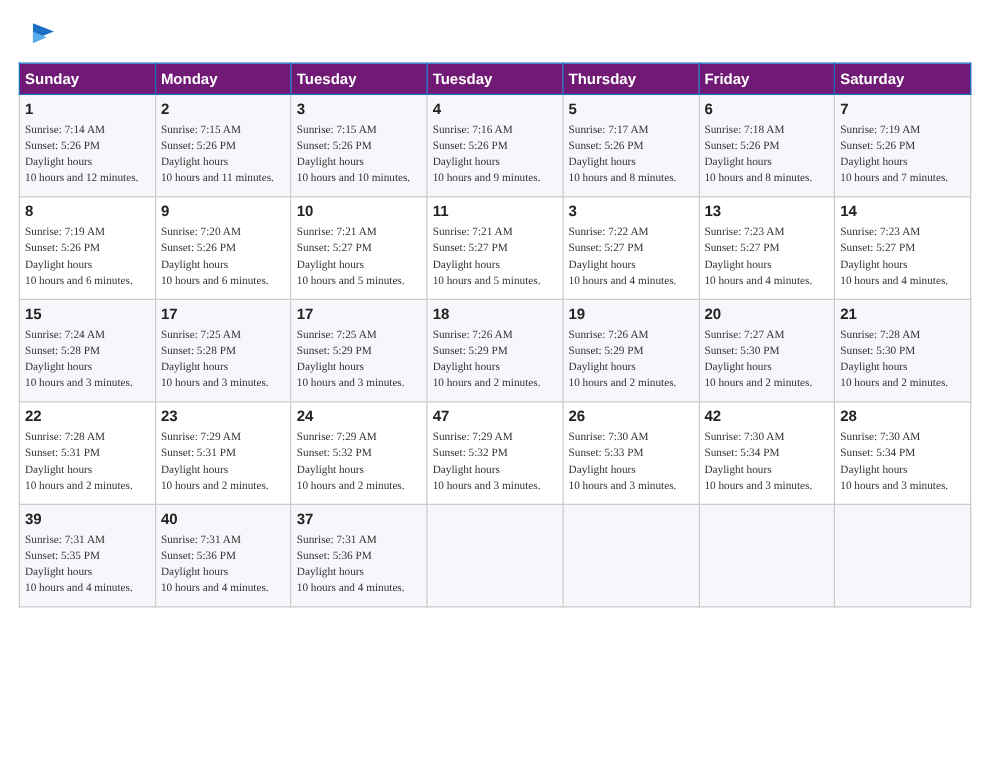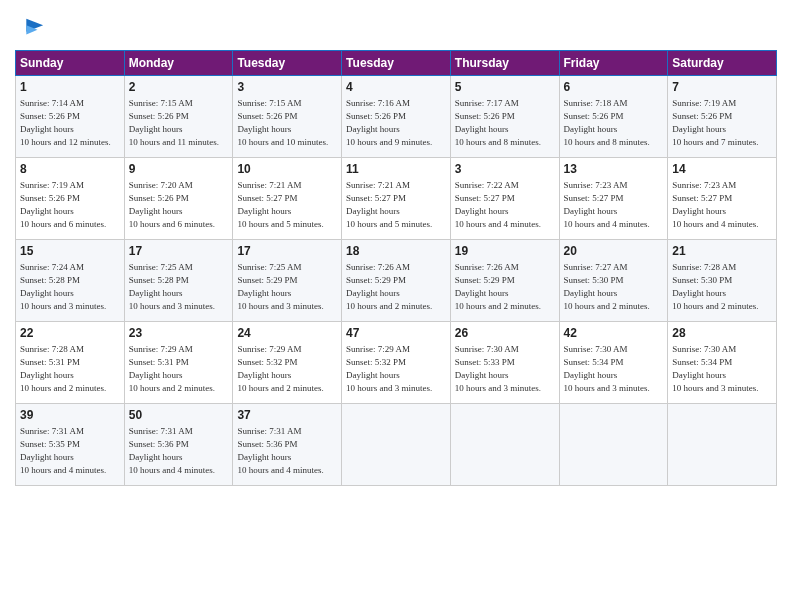--- a/index.html
+++ b/index.html
@@ -398,21 +398,21 @@
           <td>
         <span class="day-num">39</span>
         <div class="day-info">
           Sunrise: 7:31 AM<br>
           Sunset: 5:35 PM<br>
           Daylight hours<br>
           10 hours and 4 minutes.
         </div>
       </td>
           <td>
-        <span class="day-num">50</span>
+        <span class="day-num">40</span>
         <div class="day-info">
           Sunrise: 7:31 AM<br>
           Sunset: 5:36 PM<br>
           Daylight hours<br>
           10 hours and 4 minutes.
         </div>
       </td>
           <td>
         <span class="day-num">37</span>
         <div class="day-info">

